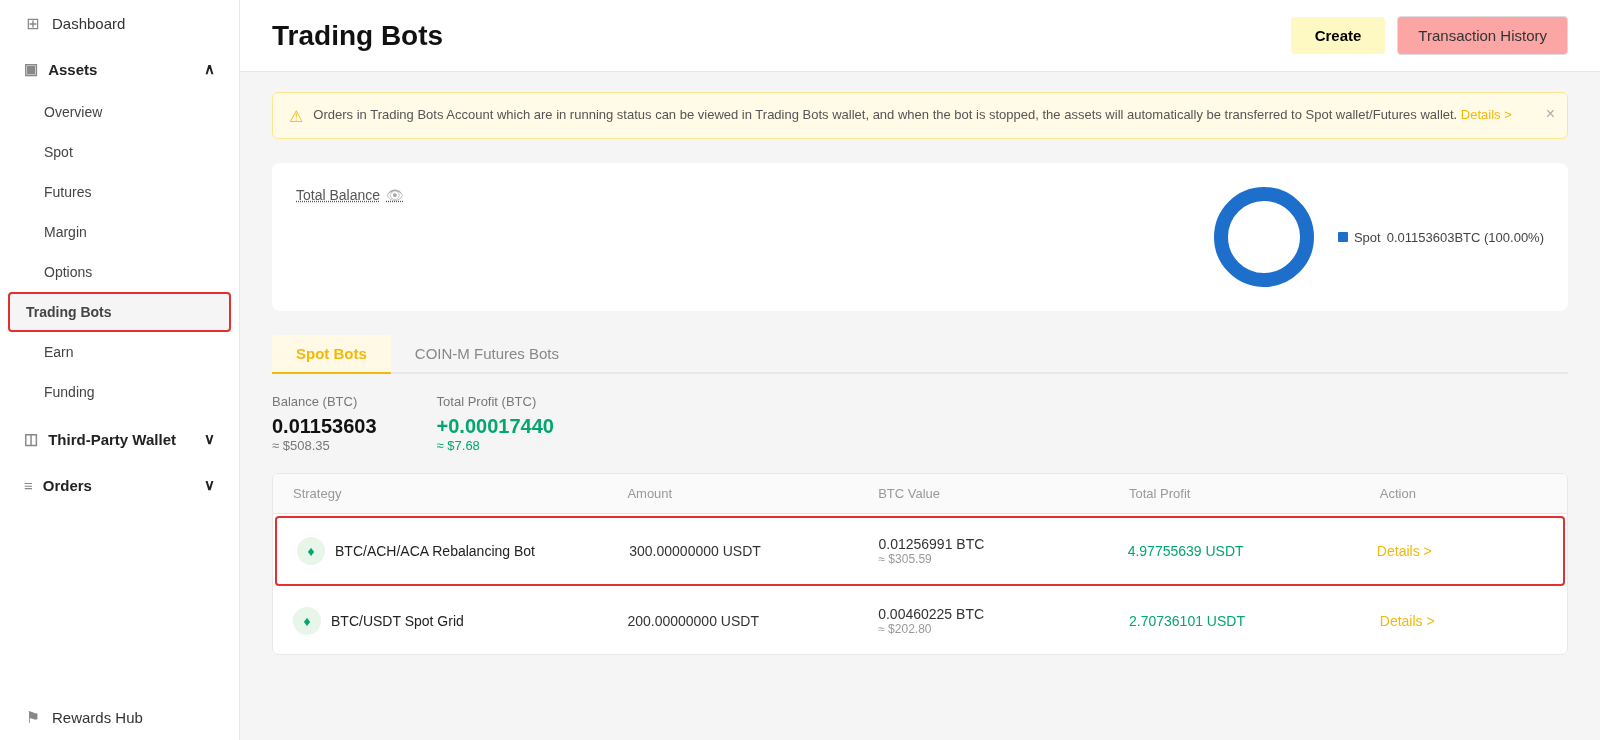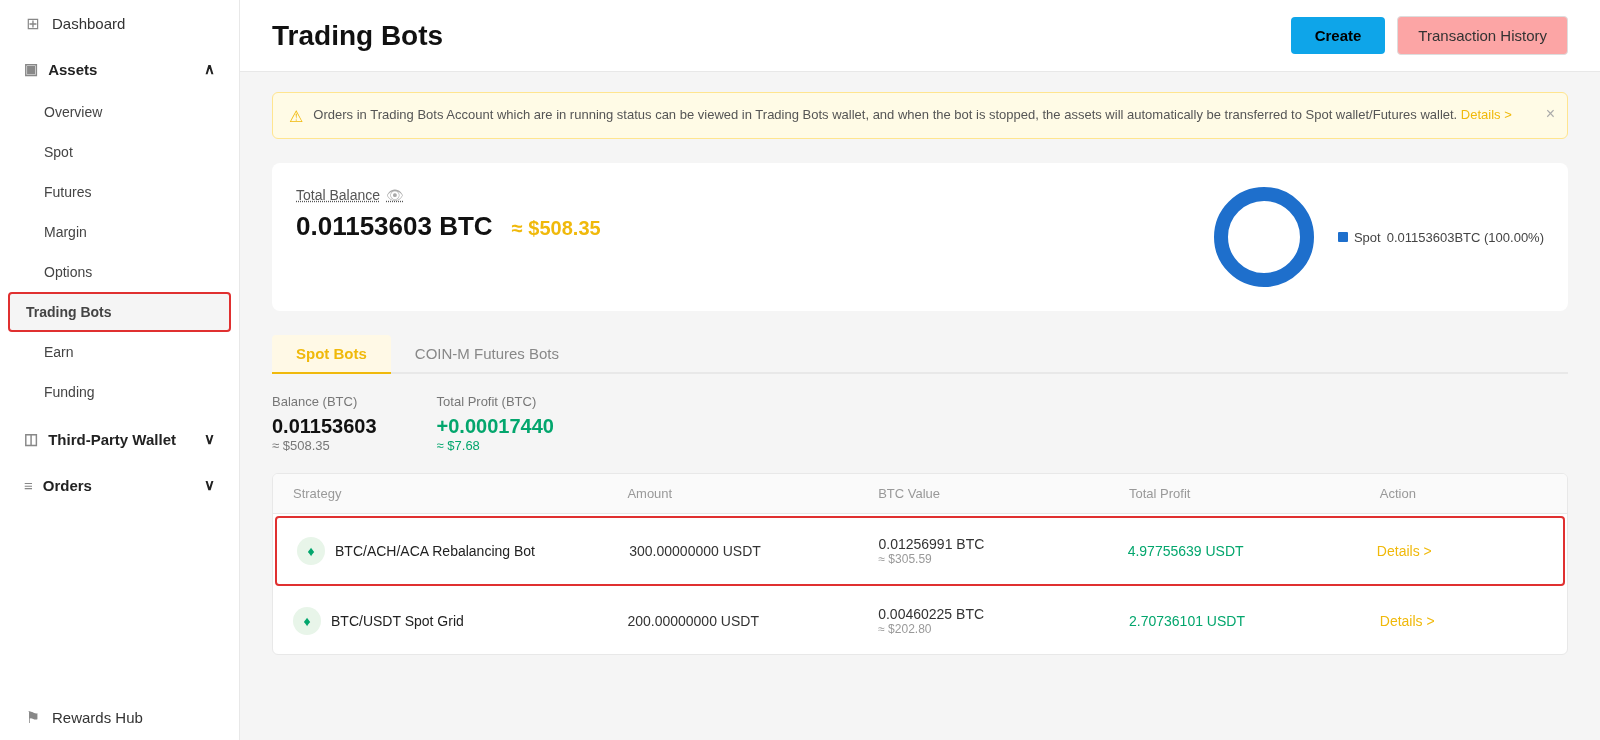--- a/index.html
+++ b/index.html
@@ -60,21 +60,21 @@
       background: #fff;
       border-bottom: 1px solid #e8e8e8;
     }
     .header-title {
       font-size: 28px;
       font-weight: 700;
       color: #111;
     }
     .header-actions { display: flex; gap: 12px; align-items: center; }
     .btn-create {
-      background: #0ea5e9;
+      background: #fef9c3;
       color: #000;
       border: none;
       padding: 10px 24px;
       font-size: 15px;
       font-weight: 600;
       border-radius: 4px;
       cursor: pointer;
     }
     .btn-history {
       background: #fca5a5;
@@ -353,24 +353,20 @@
       </span>
       <span class="banner-close">×</span>
     </div>
 
     <div class="balance-section">
       <div class="balance-left">
         <div class="balance-label">
           <span>Total Balance</span>
           <span style="font-size:14px;color:#aaa;">👁</span>
         </div>
-        <div class="balance-amount">
-          <span>0.01153603 BTC</span>
-          <span style="color:#F0B90B;font-size:20px;margin-left:12px;">≈ $508.35</span>
-        </div>
       </div>
       <div class="balance-right">
         <div class="donut-chart"></div>
         <div class="chart-legend">
           <div class="legend-item">
             <div class="legend-dot"></div>
             <span>Spot</span>
             <span>0.01153603BTC (100.00%)</span>
           </div>
         </div>

